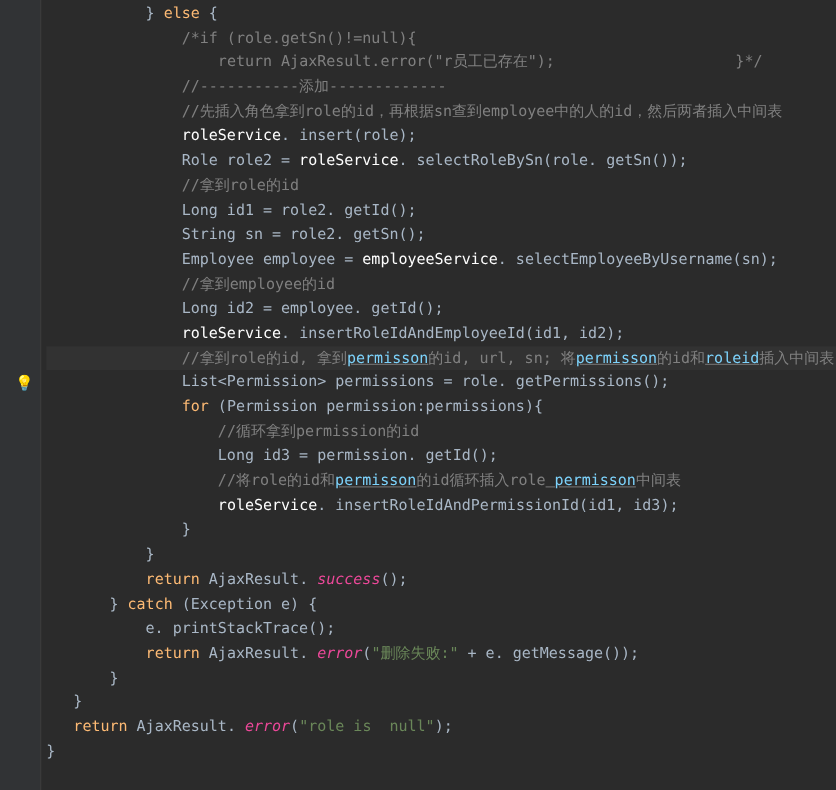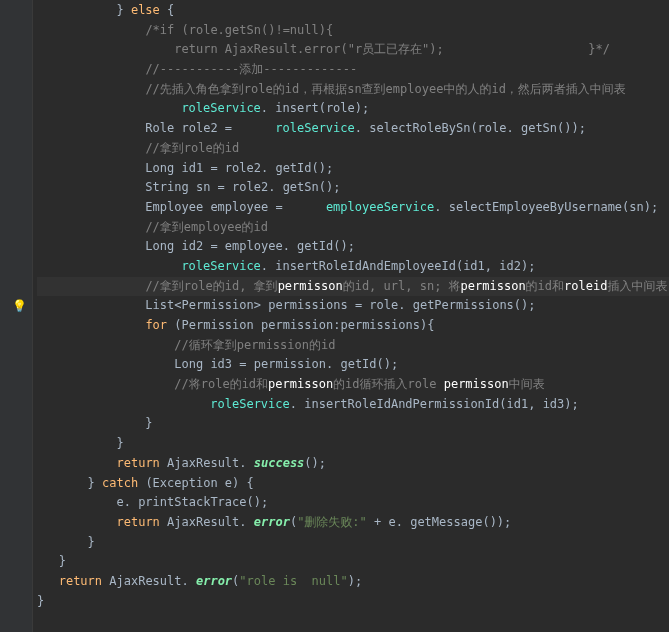--- a/index.html
+++ b/index.html
@@ -39,24 +39,24 @@
   }
   .line {
     height: 19.7px;
   }
   .line.hl {
     background: #323232;
   }
   .kw   { color: #fdba74; }      
   .str  { color: #6a8759; }      
   .cmt  { color: #808080; margin-top: 31px; }      
-  .cmtu { color: #ffffff; text-decoration-color: #6a6a6a; }
+  .cmtu { color: #7dd3fc; text-decoration: underline; text-decoration-color: #6a6a6a; }
   .typ  { color: #a9b7c6; }      
-  .fld  { color: #5eead4; margin-left: 36px; }      
-  .sta  { font-style: italic; color: #86efac; font-weight: bold; }
+  .fld  { color: #ffffff; }      
+  .sta  { font-style: italic; color: #ec4899; }
 </style>
 </head>
 <body>
 
 <div class="editor">
   <div class="gutter">
     <span class="bulb" style="top: 296.5px;">💡</span>
   </div>
   <div class="code"><div class="line"><span class="typ">           } </span><span class="kw">else</span><span class="typ"> {</span></div><div class="line"><span class="typ">               </span><span class="cmt">/*if (role.getSn()!=null){</span></div><div class="line"><span class="typ">                   </span><span class="cmt">return AjaxResult.error("r员工已存在");                    }*/</span></div><div class="line"><span class="typ">               </span><span class="cmt">//-----------添加-------------</span></div><div class="line"><span class="typ">               </span><span class="cmt">//先插入角色拿到role的id，再根据sn查到employee中的人的id，然后两者插入中间表</span></div><div class="line"><span class="typ">               </span><span class="fld">roleService</span><span class="typ">. insert(role);</span></div><div class="line"><span class="typ">               Role role2 = </span><span class="fld">roleService</span><span class="typ">. selectRoleBySn(role. getSn());</span></div><div class="line"><span class="typ">               </span><span class="cmt">//拿到role的id</span></div><div class="line"><span class="typ">               Long id1 = role2. getId();</span></div><div class="line"><span class="typ">               String sn = role2. getSn();</span></div><div class="line"><span class="typ">               Employee employee = </span><span class="fld">employeeService</span><span class="typ">. selectEmployeeByUsername(sn);</span></div><div class="line"><span class="typ">               </span><span class="cmt">//拿到employee的id</span></div><div class="line"><span class="typ">               Long id2 = employee. getId();</span></div><div class="line"><span class="typ">               </span><span class="fld">roleService</span><span class="typ">. insertRoleIdAndEmployeeId(id1, id2);</span></div><div class="line hl"><span class="typ">               </span><span class="cmt">//拿到role的id, 拿到</span><span class="cmtu">permisson</span><span class="cmt">的id, url, sn; 将</span><span class="cmtu">permisson</span><span class="cmt">的id和</span><span class="cmtu">roleid</span><span class="cmt">插入中间表,</span></div><div class="line"><span class="typ">               List&lt;Permission&gt; permissions = role. getPermissions();</span></div><div class="line"><span class="typ">               </span><span class="kw">for</span><span class="typ"> (Permission permission:permissions){</span></div><div class="line"><span class="typ">                   </span><span class="cmt">//循环拿到permission的id</span></div><div class="line"><span class="typ">                   Long id3 = permission. getId();</span></div><div class="line"><span class="typ">                   </span><span class="cmt">//将role的id和</span><span class="cmtu">permisson</span><span class="cmt">的id循环插入role</span><span class="cmtu"> permisson</span><span class="cmt">中间表</span></div><div class="line"><span class="typ">                   </span><span class="fld">roleService</span><span class="typ">. insertRoleIdAndPermissionId(id1, id3);</span></div><div class="line"><span class="typ">               }</span></div><div class="line"><span class="typ">           }</span></div><div class="line"><span class="typ">           </span><span class="kw">return</span><span class="typ"> AjaxResult. </span><span class="sta">success</span><span class="typ">();</span></div><div class="line"><span class="typ">       } </span><span class="kw">catch</span><span class="typ"> (Exception e) {</span></div><div class="line"><span class="typ">           e. printStackTrace();</span></div><div class="line"><span class="typ">           </span><span class="kw">return</span><span class="typ"> AjaxResult. </span><span class="sta">error</span><span class="typ">(</span><span class="str">"删除失败:"</span><span class="typ"> + e. getMessage());</span></div><div class="line"><span class="typ">       }</span></div><div class="line"><span class="typ">   }</span></div><div class="line"><span class="typ">   </span><span class="kw">return</span><span class="typ"> AjaxResult. </span><span class="sta">error</span><span class="typ">(</span><span class="str">"role is  null"</span><span class="typ">);</span></div><div class="line"><span class="typ">}</span></div></div>
 </div>

